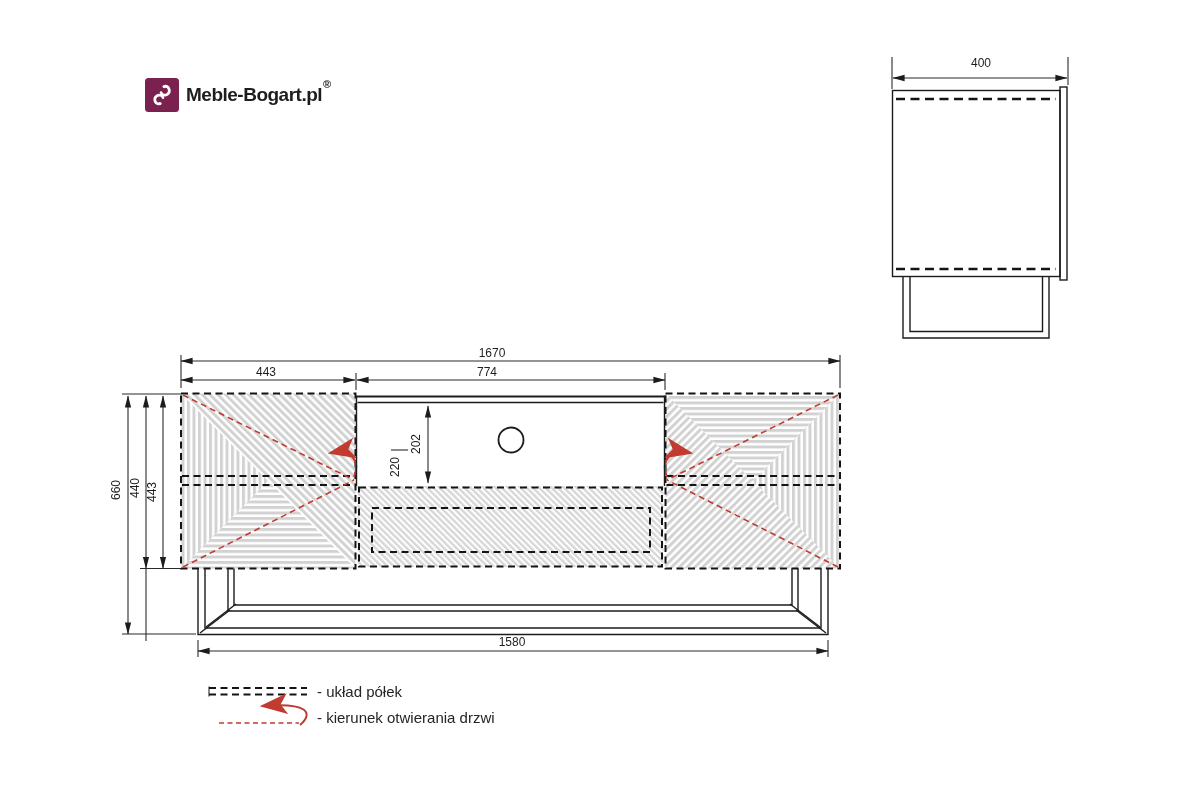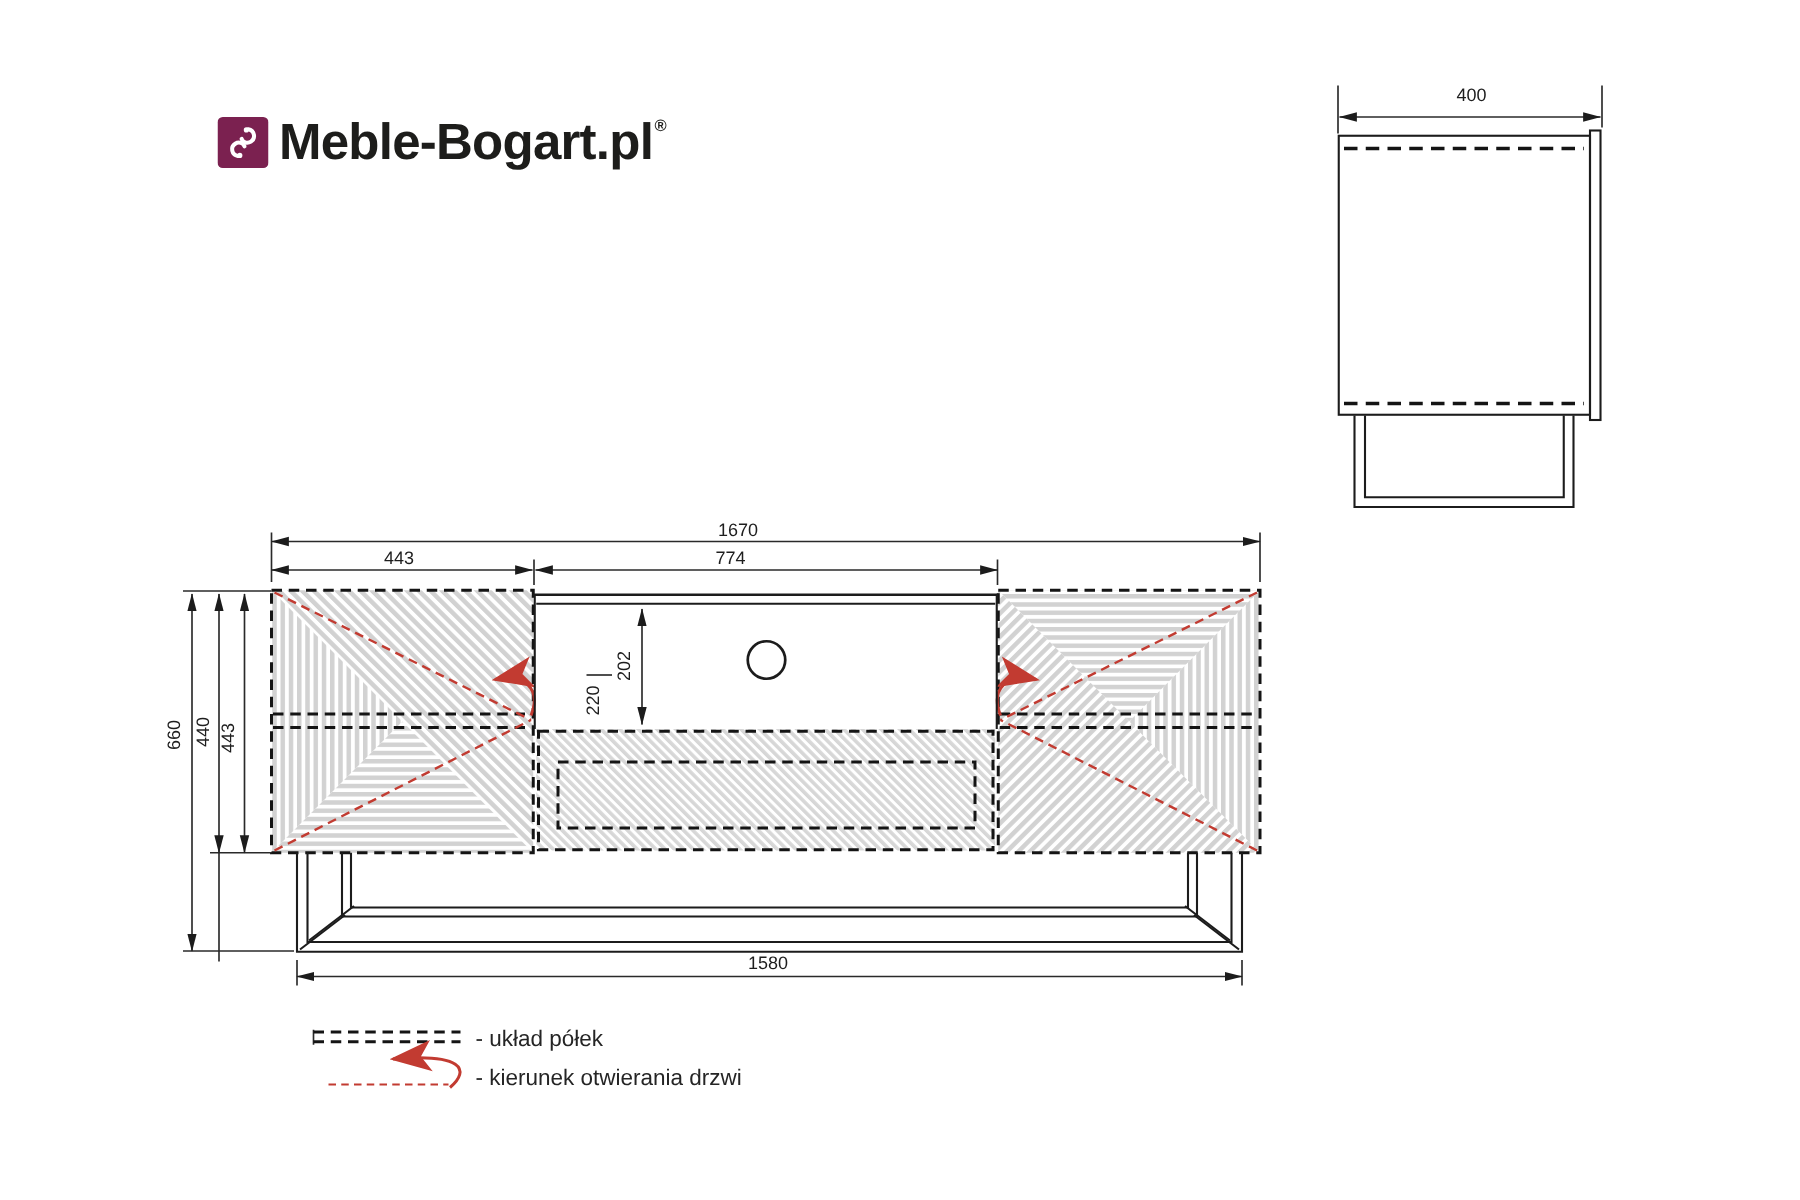--- a/index.html
+++ b/index.html
@@ -1,20 +1,20 @@
 <!DOCTYPE html>
 <html><head>
 <meta charset="utf-8">
 <style>
   html,body{margin:0;padding:0;background:#ffffff;}
   .canvas{position:relative;width:1200px;height:800px;background:#fff;overflow:hidden;
           font-family:"Liberation Sans",sans-serif;}
   .logo{position:absolute;left:145px;top:78px;display:flex;align-items:flex-start;}
   .logo-mark{width:34px;height:34px;flex:0 0 auto;}
-  .logo-text{font-size:34px;font-weight:bold;color:#1d1d1b;letter-spacing:-0.5px;
+  .logo-text{font-size:19px;font-weight:bold;color:#1d1d1b;letter-spacing:-0.5px;
              margin-left:7px;line-height:34px;}
   .logo-reg{font-size:11px;font-weight:bold;color:#1d1d1b;margin-left:1px;line-height:12px;}
   svg .ln{stroke:#1c1c1c;stroke-width:1.4;fill:none;}
   svg .dash{stroke:#141414;stroke-width:2;fill:none;stroke-dasharray:7 4.5;}
   svg .dashT{stroke:#141414;stroke-width:2.4;fill:none;stroke-dasharray:9 5.5;}
   svg .dim{stroke:#2a2a2a;stroke-width:1.1;fill:none;}
   svg .redD{stroke:#c23b31;stroke-width:1.6;fill:none;stroke-dasharray:6 4;}
   svg .redS{stroke:#c23b31;stroke-width:2;fill:none;}
   svg text.t{font-family:"Liberation Sans",sans-serif;font-size:12px;fill:#1e1e1e;}
   svg text.tl{font-family:"Liberation Sans",sans-serif;font-size:15px;fill:#252525;}

